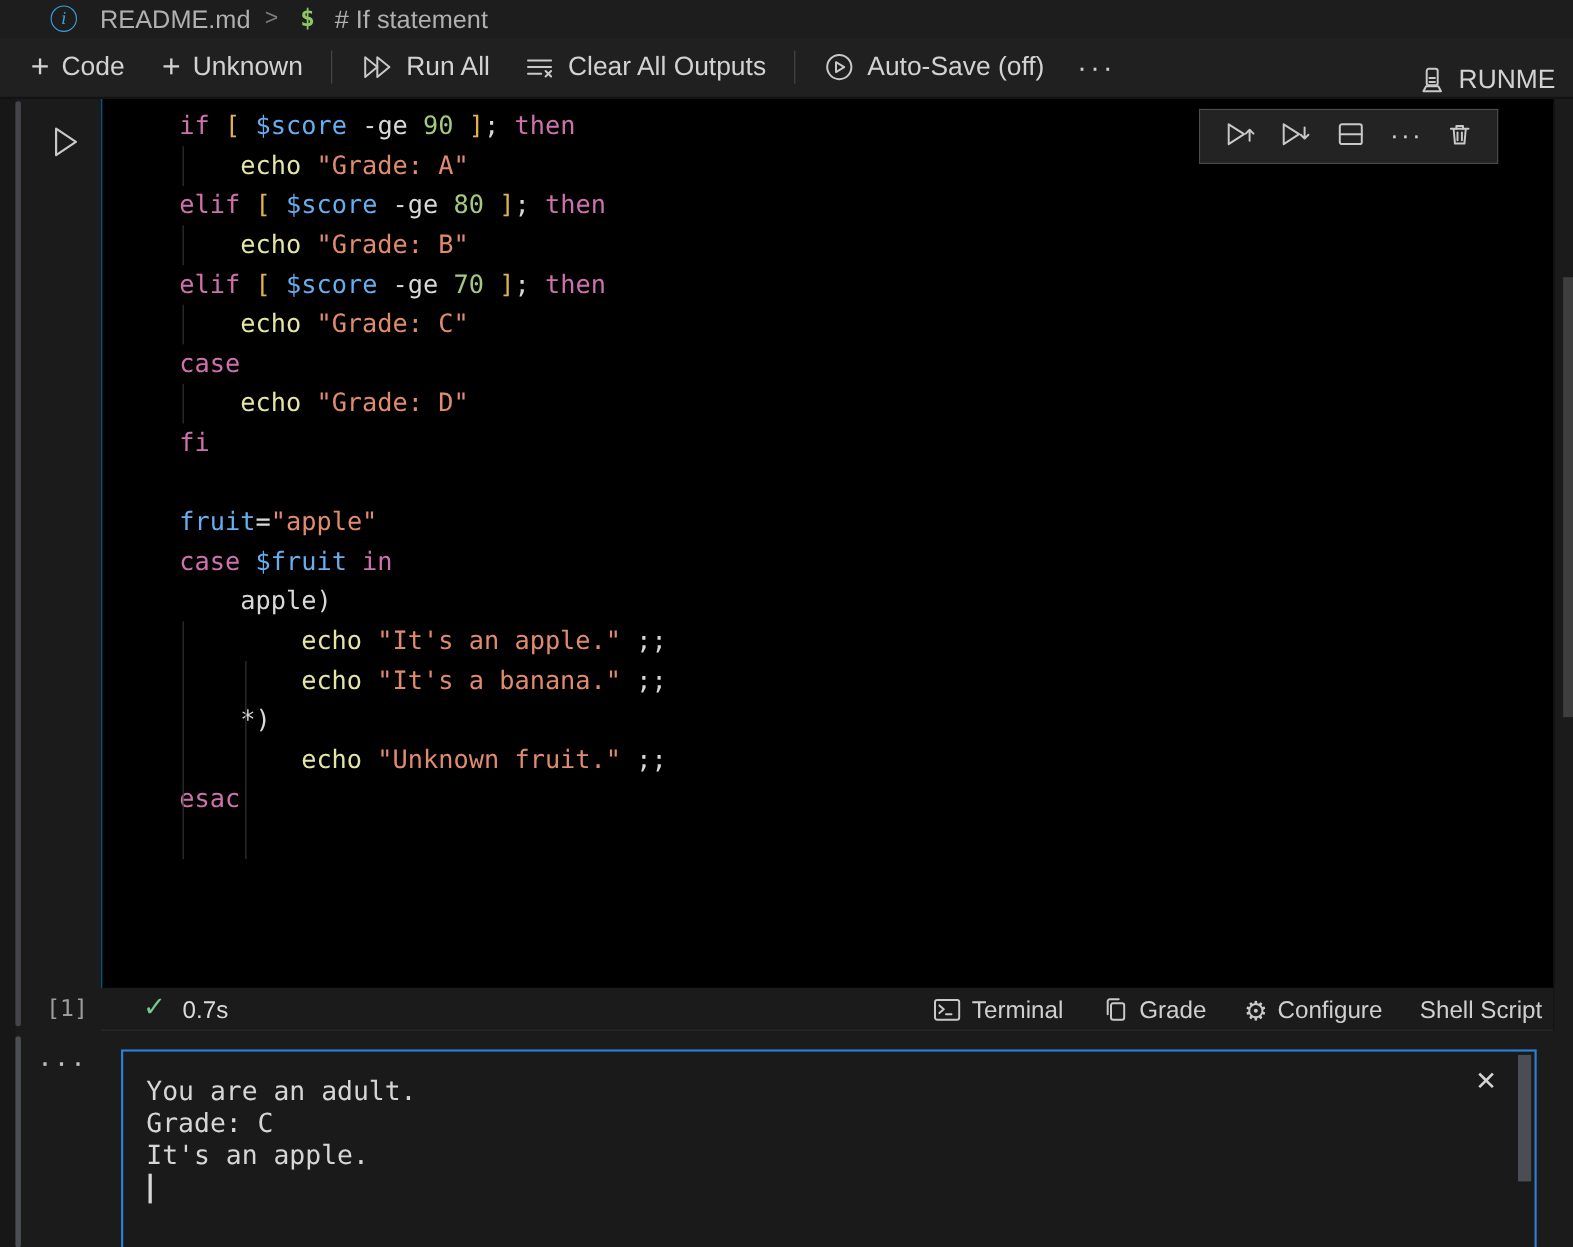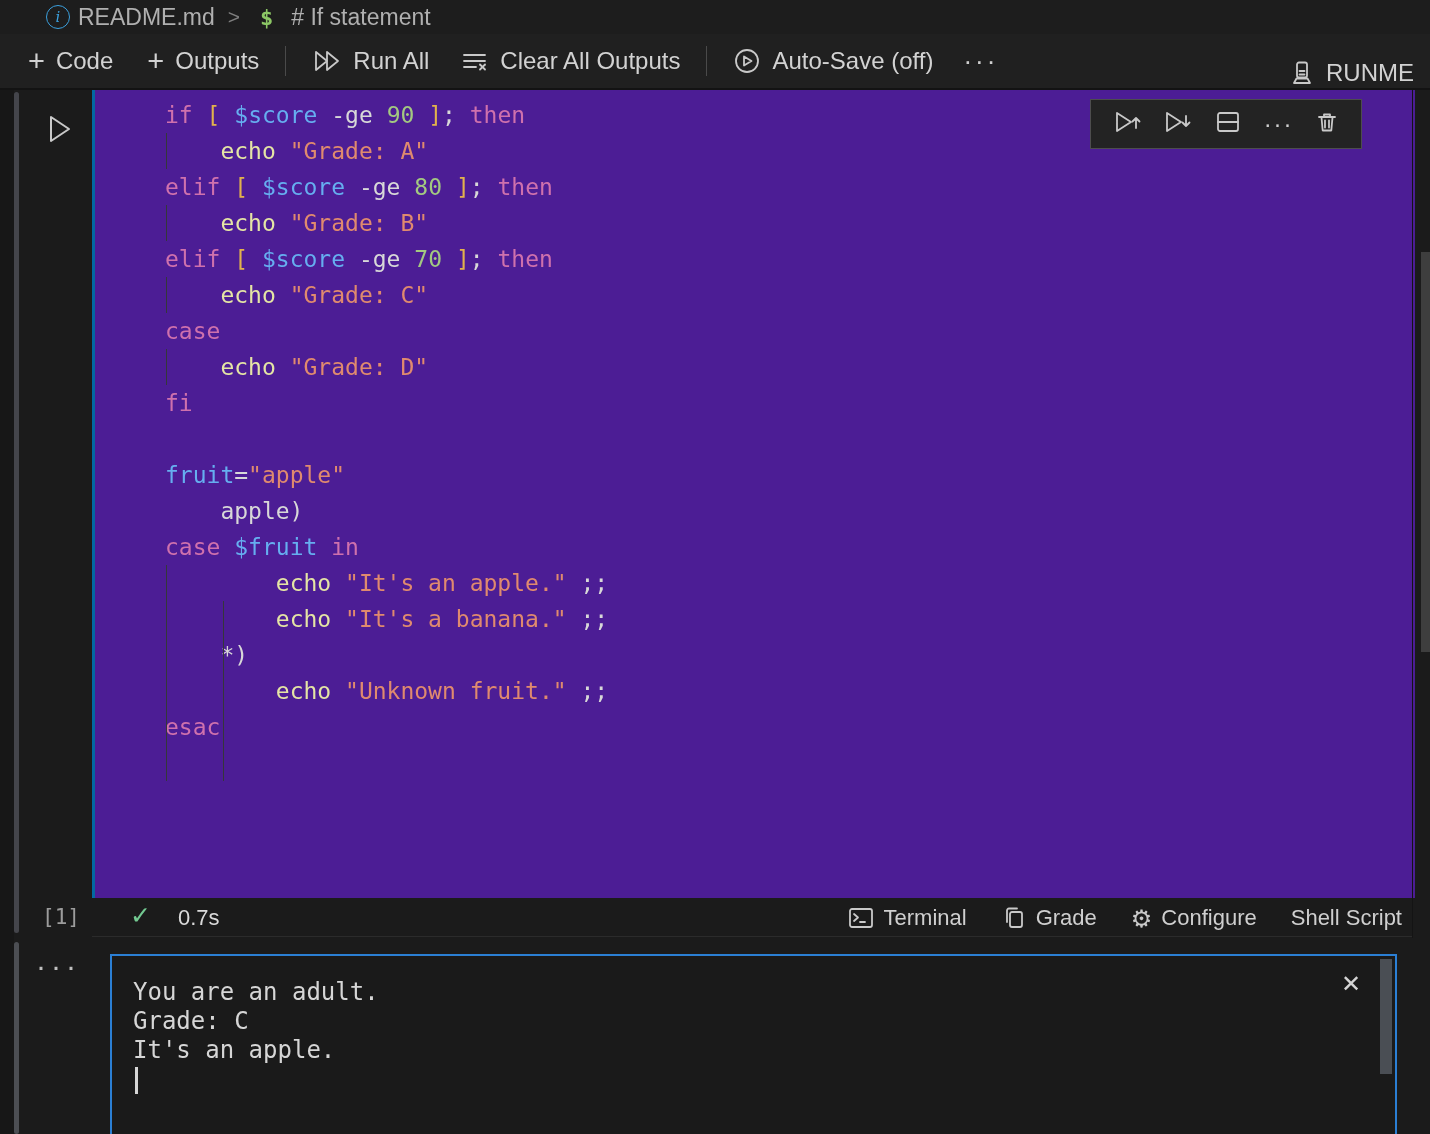--- a/index.html
+++ b/index.html
@@ -5,21 +5,21 @@
   html,body{margin:0;padding:0;background:#000;}
   .screen{position:relative;width:1430px;height:1134px;background:#1b1b1b;overflow:hidden;
           font-family:"Liberation Sans",sans-serif;color:#d0d0d0;}
 
   
   .breadcrumb{position:absolute;left:0;top:0;width:1430px;height:34px;background:#1d1d1d;
               display:flex;align-items:center;font-size:23px;color:#b0b0b0;}
   .info-icon{display:inline-flex;align-items:center;justify-content:center;width:22px;height:22px;
              border:1.5px solid #3ba0dd;border-radius:50%;color:#3ba0dd;
              font-family:"DejaVu Serif",serif;font-style:italic;font-size:15px;margin-left:46px;}
-  .bc-file{margin-left:8px;}
+  .bc-file{margin-left:21px;}
   .bc-sep{margin-left:13px;color:#7e7e7e;font-size:21px;}
   .bc-dollar{margin-left:20px;color:#8cc765;font-family:"DejaVu Sans Mono",monospace;
              font-weight:bold;font-size:22px;}
   .bc-title{margin-left:18px;}
 
   
   .toolbar{position:absolute;left:0;top:34px;width:1430px;height:56px;background:#202020;
            border-bottom:2px solid #131313;display:flex;align-items:center;
            padding:0 16px 0 28px;box-sizing:border-box;font-size:24px;color:#d2d2d2;}
   .tb-item{display:flex;align-items:center;gap:11px;cursor:default;}
@@ -29,43 +29,43 @@
   .tb-more{font-size:26px;letter-spacing:3px;color:#cfcfcf;margin-left:30px;}
   .tb-right{margin-left:auto;display:flex;align-items:center;gap:11px;margin-top:23px;}
   svg.ic{stroke:#c9c9c9;fill:none;stroke-width:1.8;stroke-linejoin:round;stroke-linecap:round;}
 
   
   .left-strip{position:absolute;left:0;top:90px;width:14px;height:1044px;background:#171717;}
   .focus-bar{position:absolute;left:14px;width:5px;background:#44454b;border-radius:3px;}
   .fb-cell{top:92px;height:841px;}
   .fb-out{top:942px;height:192px;background:#4c4e53;}
 
-  .code-area{position:absolute;left:92px;top:90px;width:1320px;height:808px;background:#4c1d95;
-             border-left:3px solid #0369a1;}
+  .code-area{position:absolute;left:92px;top:90px;width:1320px;height:808px;background:#000000;
+             border-left:1px solid #0369a1;}
   .code-lines{padding:7px 0 0 70px;font-family:"DejaVu Sans Mono",monospace;
               font-size:23px;line-height:36px;}
   .code-line{height:36px;white-space:pre;}
   .tk-kw{color:#cf71ad}.tk-brk{color:#e2b24c}.tk-var{color:#66aef0}.tk-num{color:#a3c981}
   .tk-str{color:#e08a6e}.tk-fn{color:#e5e5a5}.tk-cmt{color:#7cae66}.tk-pln{color:#d8d8d8}
   .guide{position:absolute;width:1px;background:#35373a;}
 
   .run-cell{position:absolute;left:42px;top:110px;width:34px;height:38px;display:flex;
             align-items:center;justify-content:center;}
 
   .cell-toolbar{position:absolute;left:1090px;top:99px;width:272px;height:50px;background:#232323;
                 border:1px solid #4d4d4d;display:flex;align-items:center;
                 justify-content:space-evenly;box-sizing:border-box;}
   .ct-more{font-size:24px;letter-spacing:2px;color:#cfcfcf;}
 
   
   .status-row{position:absolute;left:14px;top:898px;width:1398px;height:40px;}
   .exec-count{position:absolute;left:28px;top:7px;font-family:"DejaVu Sans Mono",monospace;
               font-size:21px;color:#9c9c9c;}
   .check{position:absolute;left:116px;top:3px;font-size:25px;color:#73c991;}
-  .duration{position:absolute;left:164px;top:7px;font-size:22px;color:#dadada;}
+  .duration{position:absolute;left:152px;top:7px;font-size:22px;color:#dadada;}
   .status-right{position:absolute;right:10px;top:0;height:40px;display:flex;align-items:center;
                 gap:34px;font-size:22px;color:#cfcfcf;}
   .sr-item{display:flex;align-items:flex-end;gap:9px;}
   .gear{font-family:"DejaVu Sans",sans-serif;font-size:24px;color:#c9c9c9;line-height:1;}
   .cell-bottom{position:absolute;left:92px;top:936px;width:1320px;height:1px;background:#2b2b2b;}
 
   
   .out-more{position:absolute;left:36px;top:951px;font-size:30px;letter-spacing:5px;
             color:#c0c0c0;line-height:1;}
   .term-box{position:absolute;left:110px;top:954px;width:1287px;height:200px;background:#1a1a1a;
@@ -93,21 +93,21 @@
     <span class="bc-title"># If statement</span>
   </div>
 
   <div class="toolbar">
     <span class="tb-item">
       <span class="tb-plus">+</span>
       <span>Code</span>
     </span>
     <span class="tb-item tb-gap">
       <span class="tb-plus">+</span>
-      <span>Outputs</span>
+      <span>Unknown</span>
     </span>
     <span class="tb-div"></span>
     <span class="tb-item">
       <svg class="ic" width="30" height="26" viewBox="0 0 30 26">
           <path d="M4 4 L15 13 L4 22 Z"></path>
           <path d="M15 4 L26 13 L15 22 Z"></path>
         </svg>
       <span>Run All</span>
     </span>
     <span class="tb-item" style="margin-left:32px">
@@ -155,22 +155,22 @@
         <div class="code-line"><span class="tk-pln">    </span><span class="tk-fn">echo</span><span class="tk-pln"> </span><span class="tk-str">"Grade: A"</span></div>
         <div class="code-line"><span class="tk-kw">elif</span><span class="tk-pln"> </span><span class="tk-brk">[</span><span class="tk-pln"> </span><span class="tk-var">$score</span><span class="tk-pln"> -ge </span><span class="tk-num">80</span><span class="tk-pln"> </span><span class="tk-brk">]</span><span class="tk-pln">; </span><span class="tk-kw">then</span></div>
         <div class="code-line"><span class="tk-pln">    </span><span class="tk-fn">echo</span><span class="tk-pln"> </span><span class="tk-str">"Grade: B"</span></div>
         <div class="code-line"><span class="tk-kw">elif</span><span class="tk-pln"> </span><span class="tk-brk">[</span><span class="tk-pln"> </span><span class="tk-var">$score</span><span class="tk-pln"> -ge </span><span class="tk-num">70</span><span class="tk-pln"> </span><span class="tk-brk">]</span><span class="tk-pln">; </span><span class="tk-kw">then</span></div>
         <div class="code-line"><span class="tk-pln">    </span><span class="tk-fn">echo</span><span class="tk-pln"> </span><span class="tk-str">"Grade: C"</span></div>
         <div class="code-line"><span class="tk-kw">case</span></div>
         <div class="code-line"><span class="tk-pln">    </span><span class="tk-fn">echo</span><span class="tk-pln"> </span><span class="tk-str">"Grade: D"</span></div>
         <div class="code-line"><span class="tk-kw">fi</span></div>
         <div class="code-line"></div>
         <div class="code-line"><span class="tk-var">fruit</span><span class="tk-pln">=</span><span class="tk-str">"apple"</span></div>
+        <div class="code-line"><span class="tk-kw">case</span><span class="tk-pln"> </span><span class="tk-var">$fruit</span><span class="tk-pln"> </span><span class="tk-kw">in</span></div>
         <div class="code-line"><span class="tk-pln">    apple)</span></div>
-        <div class="code-line"><span class="tk-kw">case</span><span class="tk-pln"> </span><span class="tk-var">$fruit</span><span class="tk-pln"> </span><span class="tk-kw">in</span></div>
         <div class="code-line"><span class="tk-pln">        </span><span class="tk-fn">echo</span><span class="tk-pln"> </span><span class="tk-str">"It's an apple."</span><span class="tk-pln"> ;;</span></div>
         <div class="code-line"><span class="tk-pln">        </span><span class="tk-fn">echo</span><span class="tk-pln"> </span><span class="tk-str">"It's a banana."</span><span class="tk-pln"> ;;</span></div>
         <div class="code-line"><span class="tk-pln">    *)</span></div>
         <div class="code-line"><span class="tk-pln">        </span><span class="tk-fn">echo</span><span class="tk-pln"> </span><span class="tk-str">"Unknown fruit."</span><span class="tk-pln"> ;;</span></div>
         <div class="code-line"><span class="tk-kw">esac</span></div>
         <div class="code-line"></div>
         <div class="code-line"></div>
       </div>
   </div>
 

